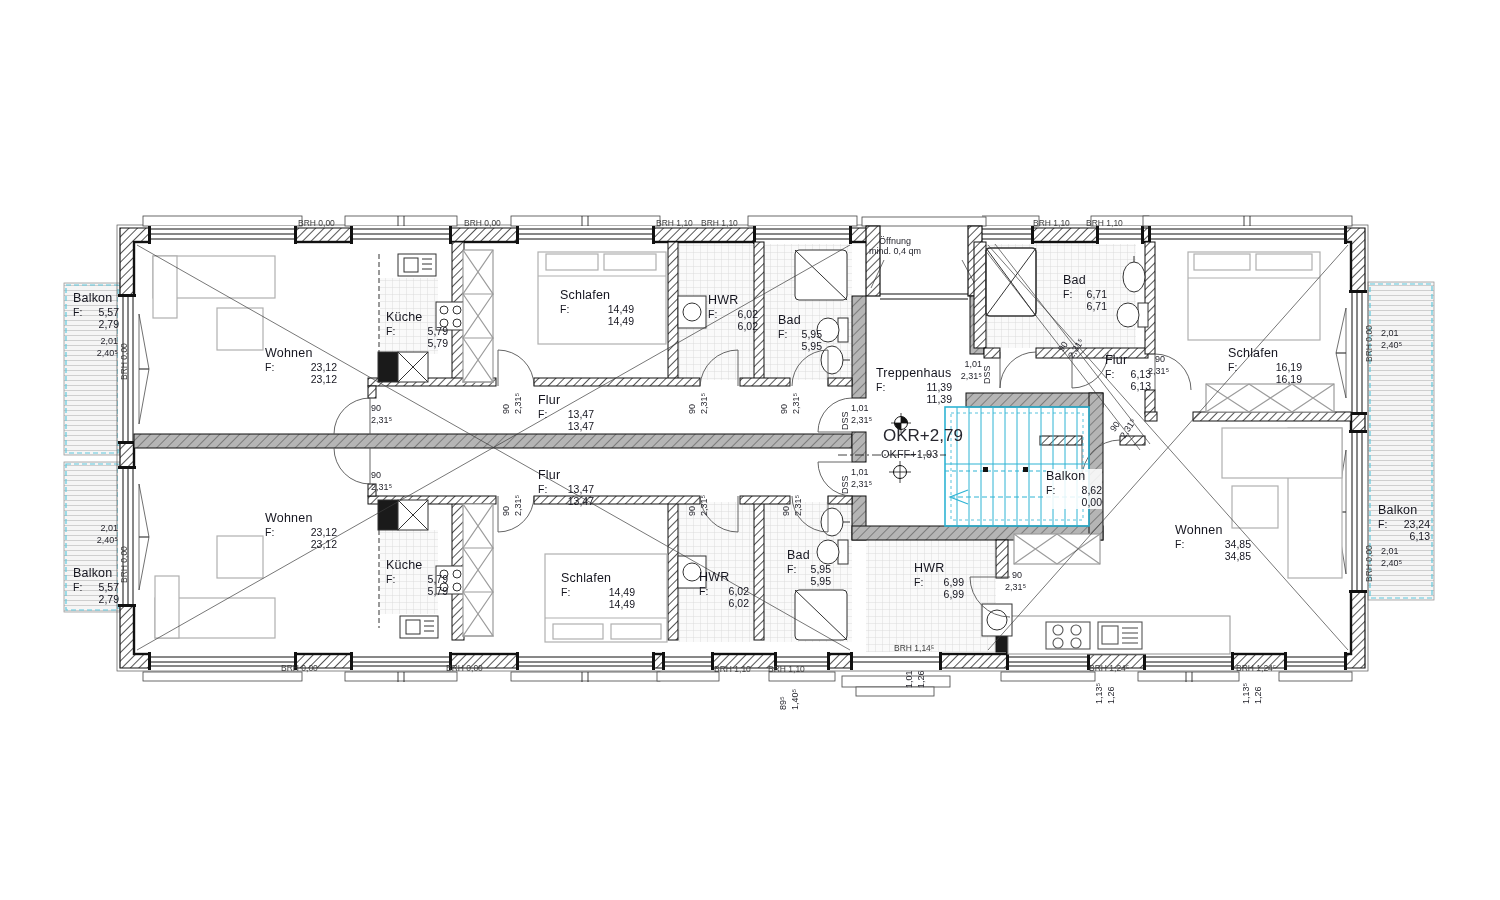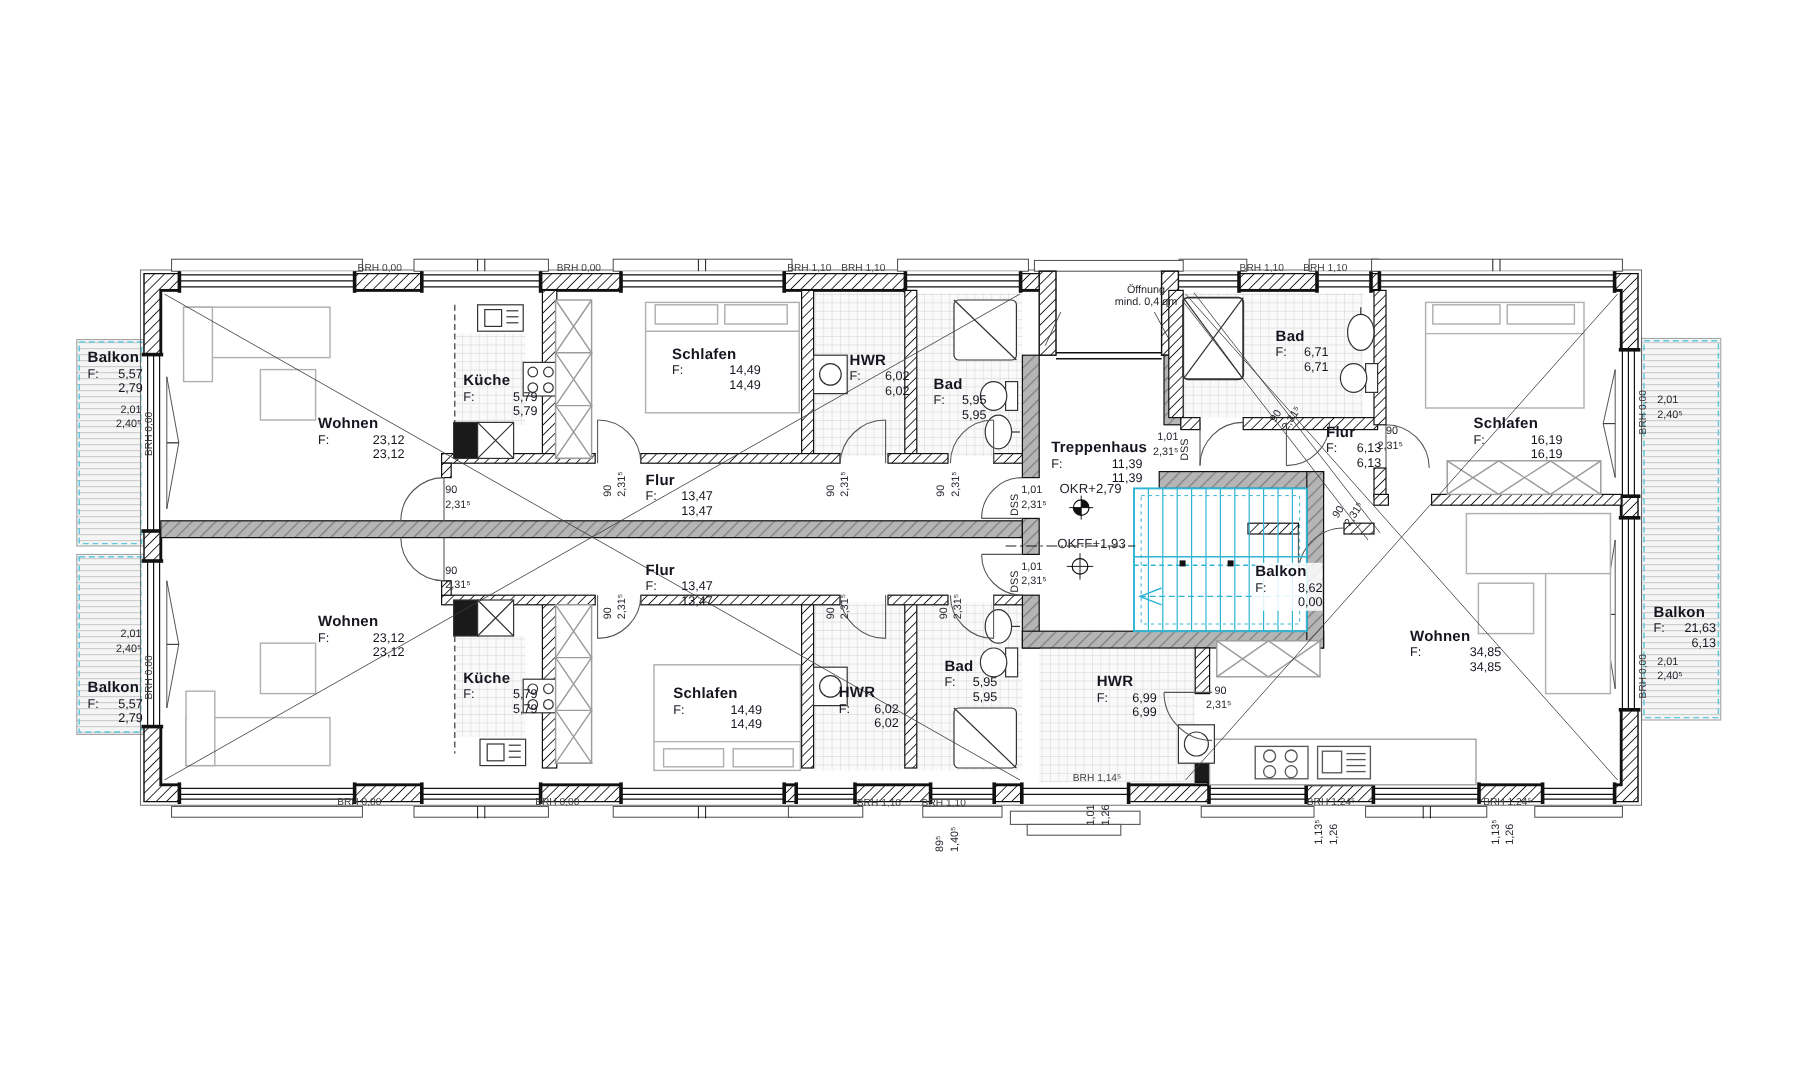--- a/index.html
+++ b/index.html
@@ -1,20 +1,20 @@
 <!DOCTYPE html>
 <html><head>
 <meta charset="utf-8">
 <style>
   html,body{margin:0;padding:0;background:#fff}
   .plan{position:relative;width:1500px;height:900px;background:#fff;
         font-family:"Liberation Sans",sans-serif;color:#15151f;overflow:hidden}
   .plan svg{position:absolute;left:0;top:0}
   .rl{position:absolute;line-height:1.18}
-  .rl .rname{font-weight:bold;font-size:12.5px;letter-spacing:.2px}
+  .rl .rname{font-weight:normal;font-size:12.5px;letter-spacing:.2px}
   .rl .frow{display:flex;justify-content:space-between;font-size:10.5px}
   .rl .a2{text-align:right;font-size:10.5px}
   .dim{position:absolute;font-size:9px;line-height:1.3;color:#26262e;white-space:nowrap}
   .dim .ind{padding-left:7px}
   .vdim{transform:rotate(-90deg);transform-origin:0 0}
   .r57{transform:rotate(-57deg);transform-origin:0 0}
   .brh{position:absolute;font-size:8.5px;color:#3d3d3d;white-space:nowrap}
   .tr{text-align:right}
   .cen{text-align:center}
   .ann{position:absolute;font-size:9px;color:#26262e;white-space:nowrap}
@@ -687,30 +687,30 @@
     <div class="frow">
           <span>F:</span>
           <span>6,99</span>
         </div>
     <div class="a2">6,99</div>
   </div>
   <div class="rl" style="left:1378px;top:503px;width:52px">
     <div class="rname">Balkon</div>
     <div class="frow">
           <span>F:</span>
-          <span>21,63</span>
+          <span>23,24</span>
         </div>
     <div class="a2">6,13</div>
   </div>
 
-  <div class="ann cen" style="left:924px;top:236px;width:62px">
+  <div class="ann cen" style="left:864px;top:236px;width:62px">
     <div>Öffnung</div>
     <div>mind. 0,4 qm</div>
   </div>
-  <div class="ann" style="left:883px;top:402px;font-size:11px">OKR+2,79</div>
+  <div class="ann" style="left:883px;top:426px;font-size:17px">OKR+2,79</div>
   <div class="ann" style="left:881px;top:448px;font-size:11px">OKFF+1,93</div>
 
   <div class="dim" style="left:371px;top:403px">
     <div>90</div>
         <div>2,31⁵</div>
   </div>
   <div class="dim" style="left:371px;top:470px">
     <div>90</div>
         <div>2,31⁵</div>
   </div>

